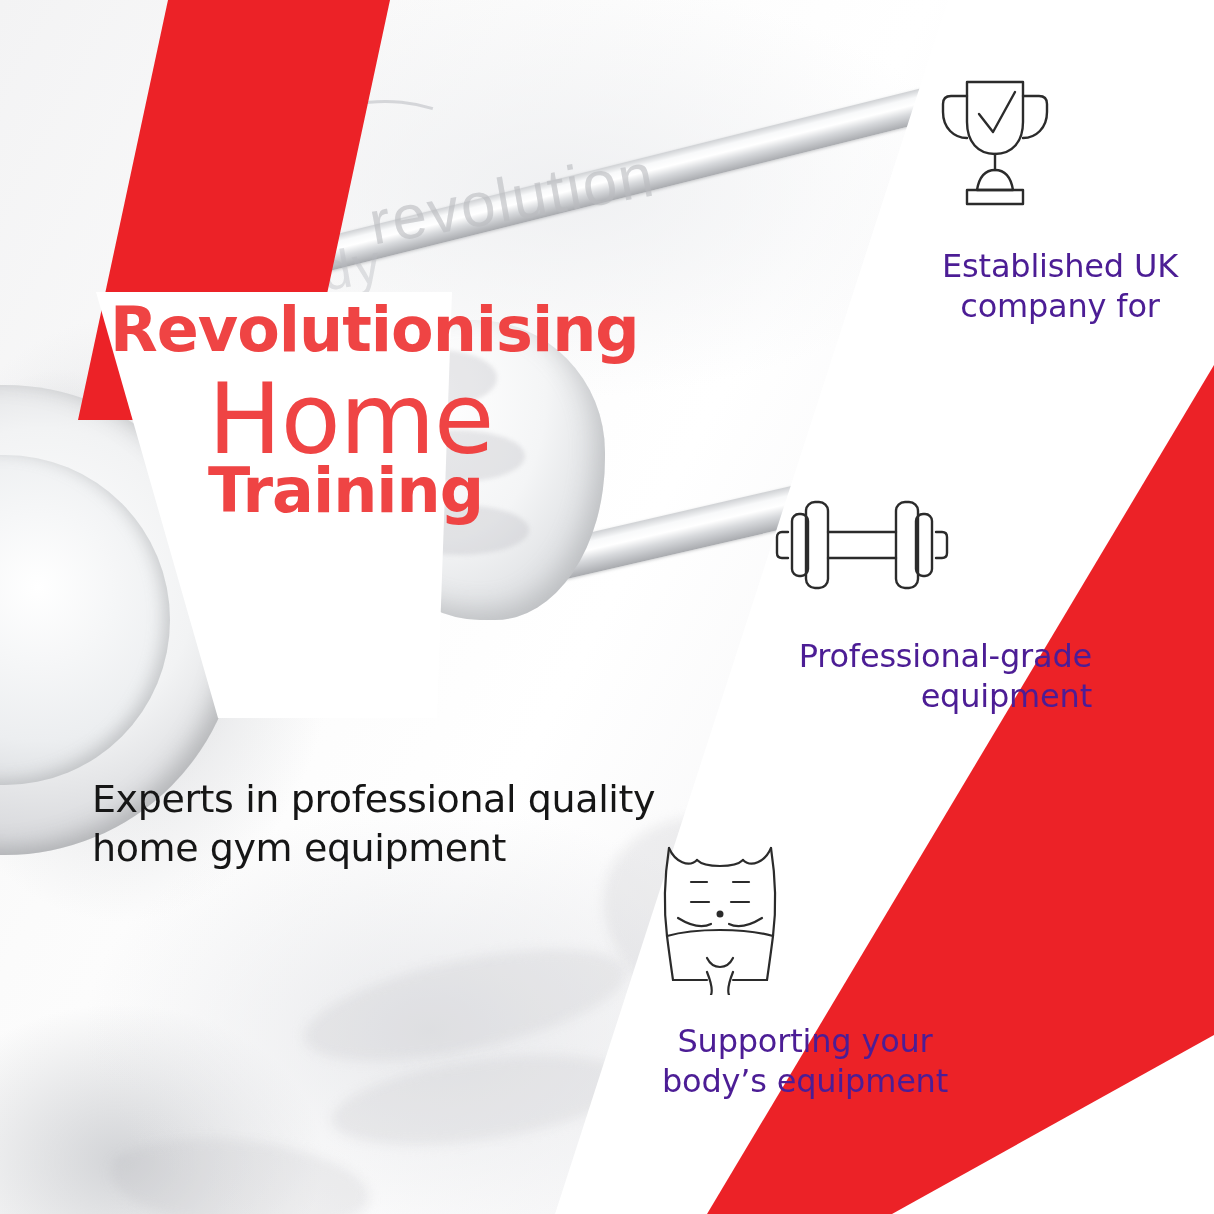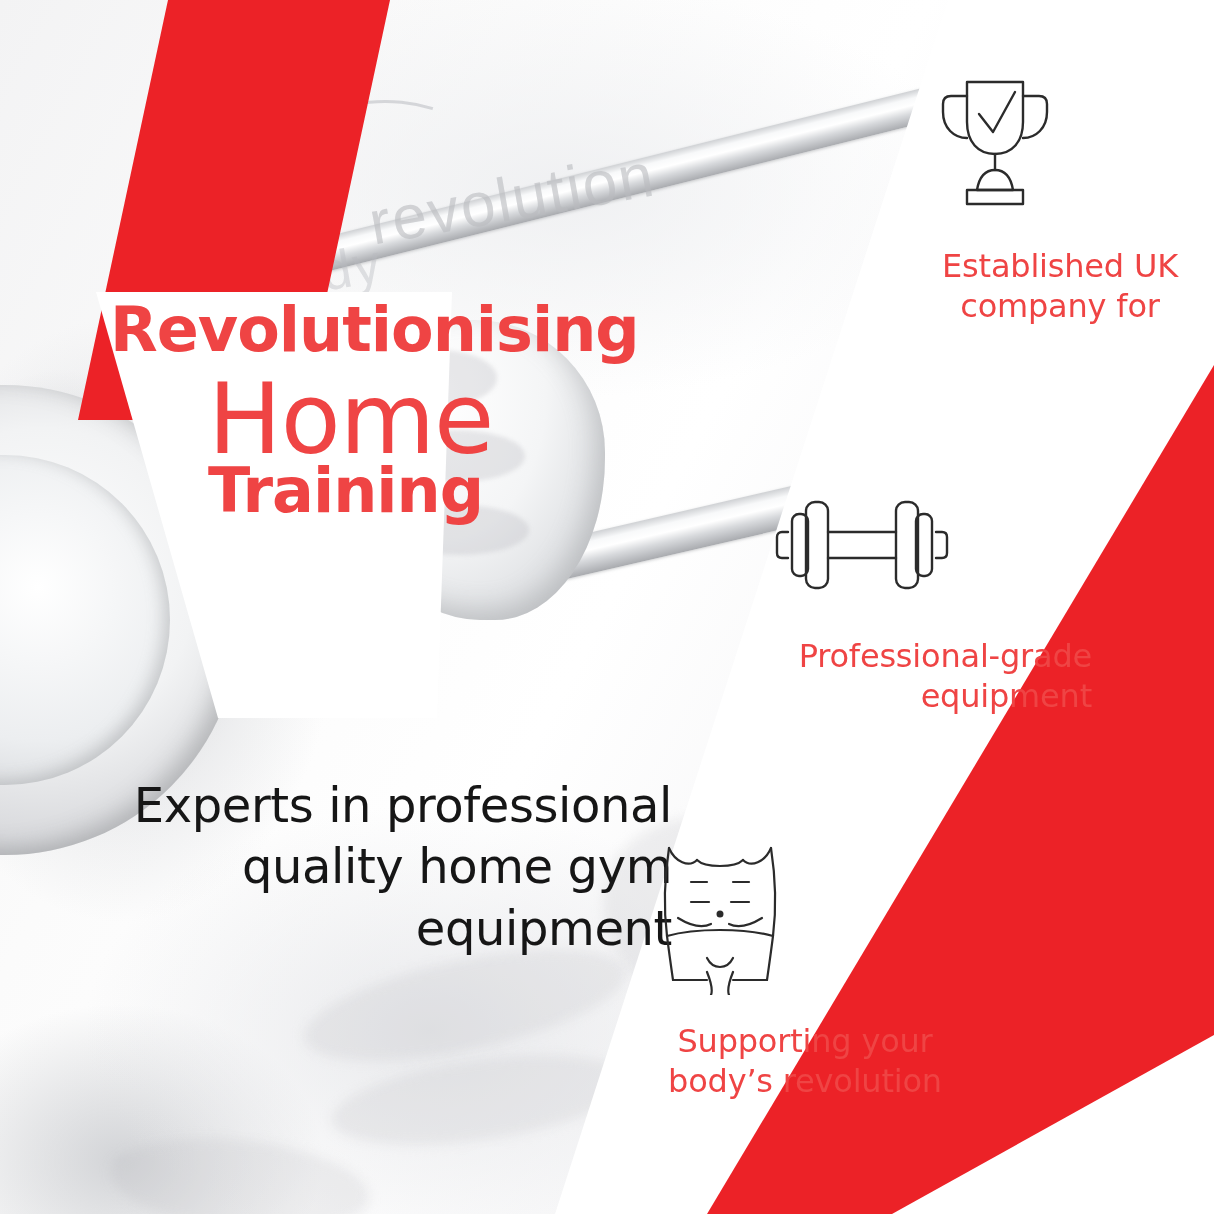--- a/index.html
+++ b/index.html
@@ -111,30 +111,29 @@
   }
   .hl-1 { font-size:62px; font-weight:700; }
   .hl-2 { font-size:98px; font-weight:400; margin-top:12px; margin-left:98px; }
   .hl-3 { font-size:62px; font-weight:700; margin-top:-6px; margin-left:98px; }
 
   .subtext {
     position:absolute; left:92px; top:775px;
     width:580px;
     color:#161616;
     font-family:"DejaVu Sans", sans-serif;
-    font-size:48px; line-height:1.28; font-weight:400;
+    font-size:38px; line-height:1.28; font-weight:400;
     letter-spacing:-.4px;
-    text-align:right;
   }
 
   
   .feature {
     position:absolute;
     text-align:center;
-    color:#ef4444;
+    color:#4c1d95;
     font-family:"DejaVu Sans", sans-serif;
     font-size:32px; line-height:1.26;
     letter-spacing:-.2px;
   }
   .feature .icon { display:block; margin:0 auto 26px auto; }
   .feature .cap  { display:block; }
 
   .feature-1 { left:915px; top:70px;  width:290px; }
   .feature-2 { left:772px; top:480px; width:320px;text-align:right; }
   .feature-3 { left:645px; top:840px; width:320px;text-align:center; }
@@ -244,16 +243,16 @@
         <path d="M88 42 H104"></path>
         <path d="M46 62 H64"></path>
         <path d="M86 62 H104"></path>
         <path d="M62 132 C66 142 68 150 66 155"></path>
         <path d="M88 132 C84 142 82 150 84 155"></path>
         <path d="M62 118 C68 130 82 130 88 118"></path>
         <circle cx="75" cy="74" r="2.4" fill="#2b2b2b"></circle>
       </svg>
     </span>
     <span class="cap">Supporting your</span>
-    <span class="cap">body’s revolution</span>
+    <span class="cap">body’s equipment</span>
   </div>
 
 </div>
 
 </body></html>

